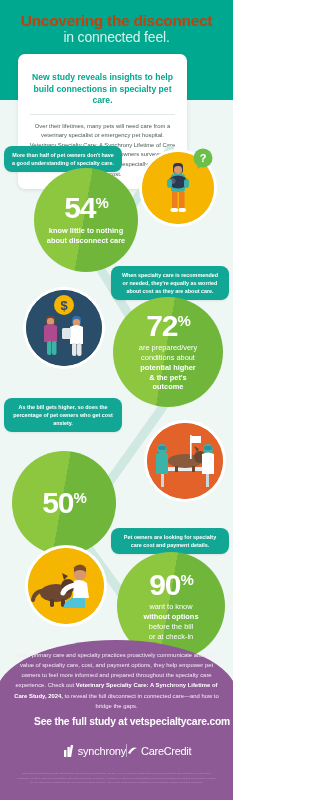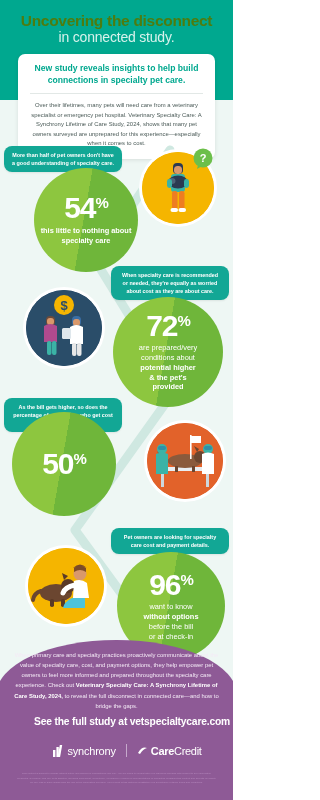--- a/index.html
+++ b/index.html
@@ -23,46 +23,46 @@
     position: absolute;
     top: 0; left: 0;
     width: 233px;
     height: 100px;
     background: #00a88f;
   }
   .title-main {
     position: absolute;
     top: 13px; left: 0; width: 233px;
     text-align: center;
-    color: #4d7c0f;
+    color: #c2410c;
     font-size: 15.5px;
     font-weight: bold;
     letter-spacing: -0.3px;
     line-height: 1.05;
   }
   .title-sub {
     position: absolute;
     top: 30px; left: 0; width: 233px;
     text-align: center;
     color: #d7f2ec;
     font-size: 14px;
     font-weight: 300;
     letter-spacing: -0.2px;
     line-height: 1.05;
   }
 
   
   .intro-card {
     position: absolute;
     top: 54px; left: 18px;
-    width: 197px;
+    width: 169px;
     background: #ffffff;
     border-radius: 7px;
     box-shadow: 0 1px 4px rgba(0,0,0,0.10);
-    padding: 9px 10px 10px 10px;
+    padding: 18px 10px 10px 10px;
   }
   .intro-head {
     color: #00a88f;
     font-size: 8.6px;
     font-weight: bold;
     text-align: center;
     line-height: 1.35;
   }
   .intro-rule {
     height: 1px;
@@ -168,65 +168,65 @@
     left: 0; top: 716px; width: 264px;
     text-align: center;
     color: #ffffff;
     font-size: 10.3px;
     font-weight: bold;
     letter-spacing: -0.2px;
   }
   .logo-row {
     position: absolute;
     left: 0; top: 744px; width: 255px;
-    display: flex; align-items: center; justify-content: center; gap: 10px;
+    display: flex; align-items: center; justify-content: center; gap: 0;
   }
   .logo { display: flex; align-items: center; gap: 3px; color: #ffffff; }
   .logo-sync-text { font-size: 11px; font-weight: 300; letter-spacing: -0.2px; }
   .logo-cc-text { font-size: 11px; letter-spacing: -0.3px; }
-  .logo-cc-text .bold { font-weight: bold; }
+  .logo-cc-text .bold { font-weight: normal; }
   .logo-divider { width: 1px; height: 13px; background: #c6a9cc; }
   .disclaimer {
     position: absolute;
     left: 16px; top: 772px;
     width: 201px;
     color: #b98cc0;
     font-size: 2.5px;
     line-height: 1.85;
     text-align: center;
   }
 </style>
 </head>
 <body>
 
 <div id="infographic">
 
   <div class="header-band"></div>
   <div class="title-main">Uncovering the disconnect</div>
-  <div class="title-sub">in connected study.</div>
+  <div class="title-sub">in connected feel.</div>
 
   <div class="intro-card">
     <div class="intro-head">New study reveals insights to help build connections in specialty pet care.</div>
     <div class="intro-rule"></div>
     <div class="intro-body">Over their lifetimes, many pets will need care from a veterinary specialist or emergency pet hospital. Veterinary Specialty Care: A Synchrony Lifetime of Care Study, 2024, shows that many pet owners surveyed are unprepared for this experience—especially when it comes to cost.</div>
   </div>
 
   <svg class="ribbon" viewBox="0 0 233 540" preserveAspectRatio="none">
     <path d="M170 10 L95 120 L175 250 L75 390 L170 520" stroke="#cfe8e1" stroke-width="9" fill="none" stroke-linecap="round" stroke-linejoin="round"></path>
   </svg>
 
   <div class="stat-section" style="top:0;height:260px;">
     <div class="callout left" style="top:146px;">More than half of pet owners don't have a good understanding of specialty care.</div>
 
     <div class="stat-circle" style="left:34px; top:168px; width:104px; height:104px;">
       <div class="stat-pct">
         <span>54</span>
           <span class="sym">%</span>
       </div>
-      <div class="stat-desc">this little to nothing about specialty care</div>
+      <div class="stat-desc">know little to nothing about disconnect care</div>
     </div>
 
     <div class="illus" style="left:142px; top:152px; width:72px; height:72px; background:#f5b500;">
       <svg viewBox="0 0 72 72" width="72" height="72">
         <circle cx="36" cy="36" r="36" fill="#f5b500"></circle>
 
         <rect x="31" y="11" width="10" height="11" rx="4" fill="#2b3a52"></rect>
         <rect x="32" y="14" width="8" height="8" rx="3.5" fill="#d9986b"></rect>
 
         <rect x="29" y="22" width="14" height="18" rx="3" fill="#3bb3a6"></rect>
@@ -259,21 +259,21 @@
     <div class="stat-circle" style="right:10px; top:297px; width:110px; height:110px;">
       <div class="stat-pct">
         <span>72</span>
           <span class="sym">%</span>
       </div>
       <div class="stat-desc">
         <span class="thin">are prepared/very</span><br>
         <span class="thin">conditions about</span><br>
         <span>potential higher</span><br>
         <span>&amp; the pet's</span><br>
-        <span>provided</span>
+        <span>outcome</span>
       </div>
     </div>
 
     <div class="illus" style="left:26px; top:290px; width:76px; height:76px; background:#2a4d69;">
       <svg viewBox="0 0 76 76" width="76" height="76">
         <circle cx="38" cy="38" r="38" fill="#2a4d69"></circle>
 
         <circle cx="38" cy="15" r="10" fill="#f5b500"></circle>
         <text x="38" y="20" font-family="Liberation Sans, sans-serif" font-size="13" font-weight="bold" fill="#2a4d69" text-anchor="middle">$</text>
 
@@ -290,21 +290,21 @@
         <rect x="51" y="53" width="4.5" height="13" rx="2" fill="#e8e8e8"></rect>
 
         <rect x="36" y="38" width="9" height="11" rx="1.5" fill="#dfe7ec"></rect>
       </svg>
     </div>
   </div>
 
   <div class="stat-section" style="top:0;height:160px;">
     <div class="callout left" style="top:398px;">As the bill gets higher, so does the percentage of pet owners who get cost anxiety.</div>
 
-    <div class="stat-circle" style="left:12px; top:412px; width:104px; height:104px;">
+    <div class="stat-circle" style="left:12px; top:451px; width:104px; height:104px;">
       <div class="stat-pct">
         <span>50</span>
           <span class="sym">%</span>
       </div>
     </div>
 
     <div class="illus" style="left:147px; top:423px; width:76px; height:76px; background:#e2622a;">
       <svg viewBox="0 0 76 76" width="76" height="76">
         <circle cx="38" cy="38" r="38" fill="#e2622a"></circle>
 
@@ -331,21 +331,21 @@
         <path d="M44 13 l10 0 l0 7 l-10 0 Z" fill="#ffffff"></path>
       </svg>
     </div>
   </div>
 
   <div class="stat-section" style="top:0;height:160px;">
     <div class="callout right" style="top:528px;">Pet owners are looking for specialty care cost and payment details.</div>
 
     <div class="stat-circle" style="right:8px; top:552px; width:108px; height:108px;">
       <div class="stat-pct">
-        <span>96</span>
+        <span>90</span>
           <span class="sym">%</span>
       </div>
       <div class="stat-desc">
         <span class="thin">want to know</span><br>
         <span>without options</span><br>
         <span class="thin">before the bill</span><br>
         <span class="thin">or at check-in</span>
       </div>
     </div>
 

